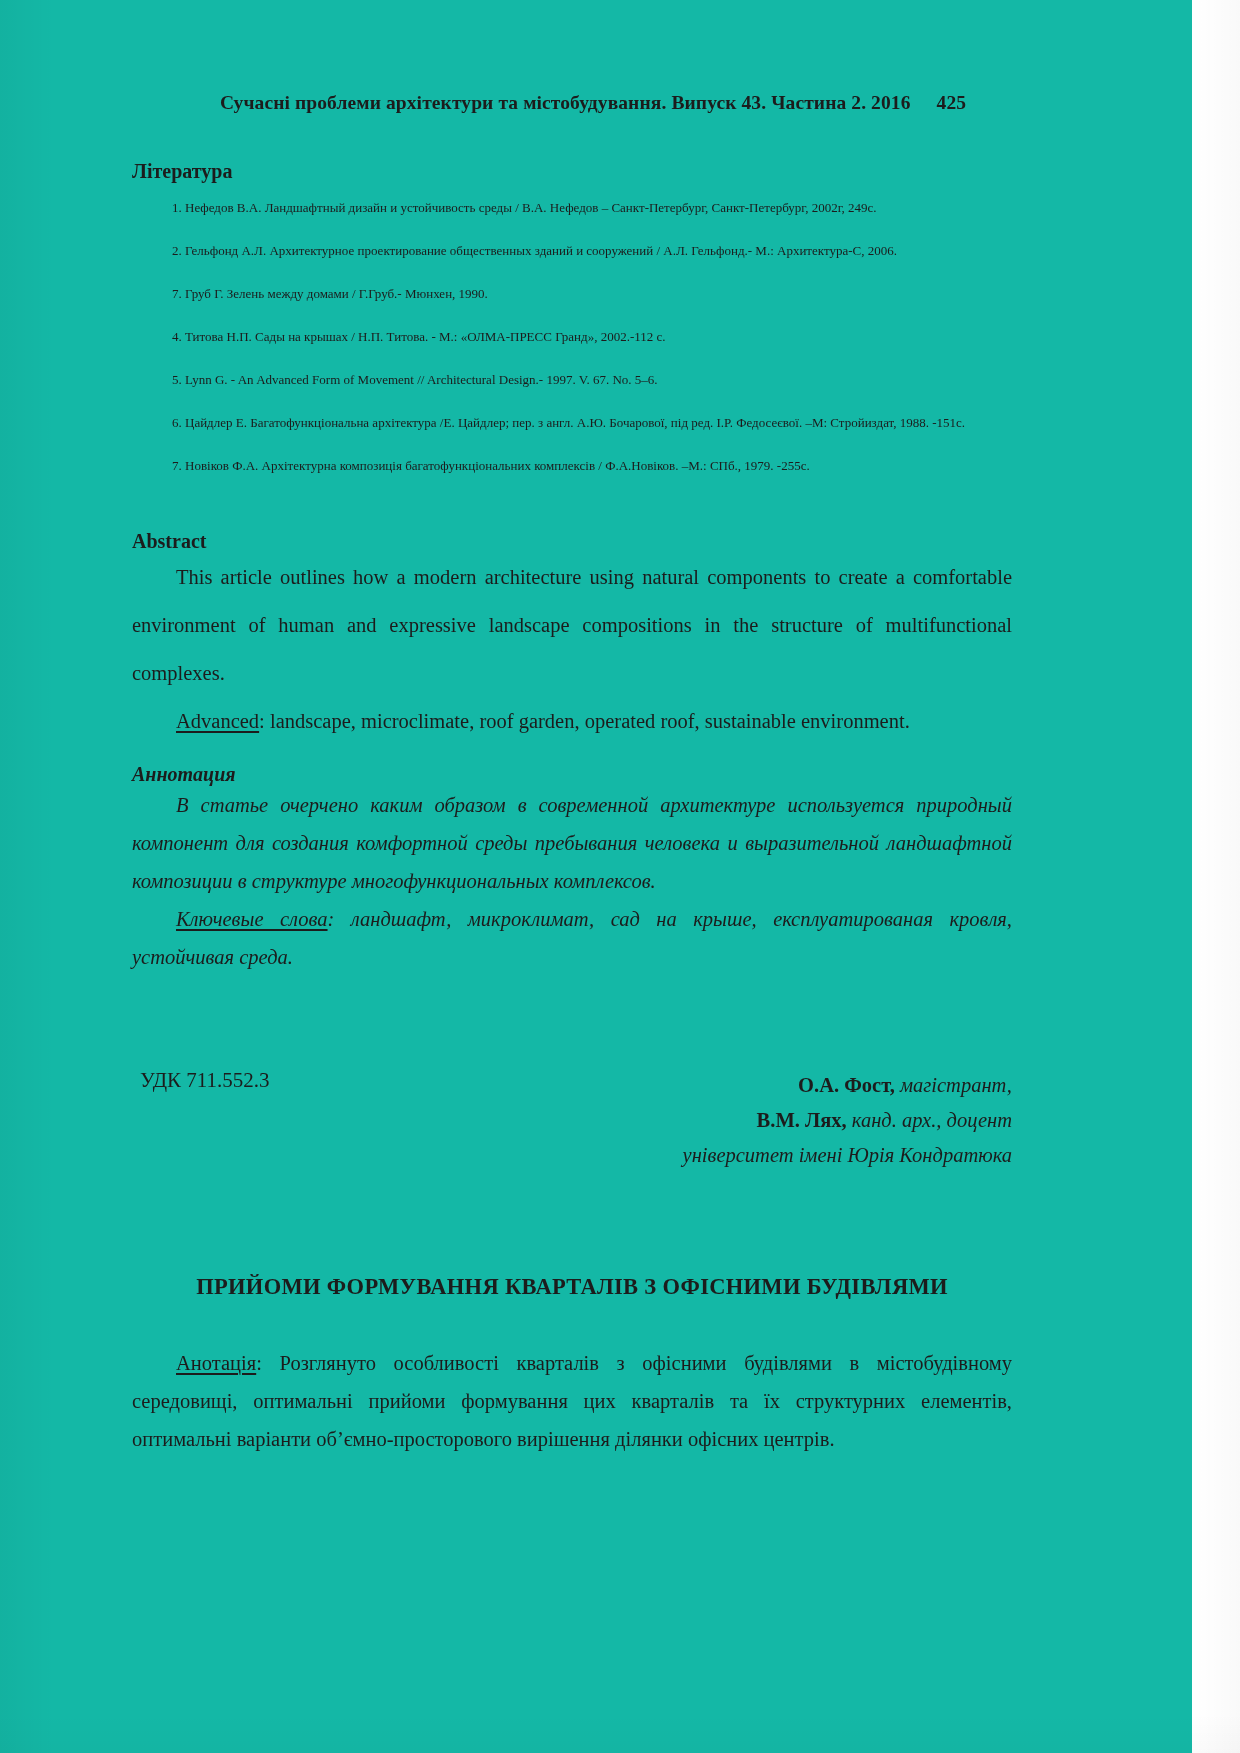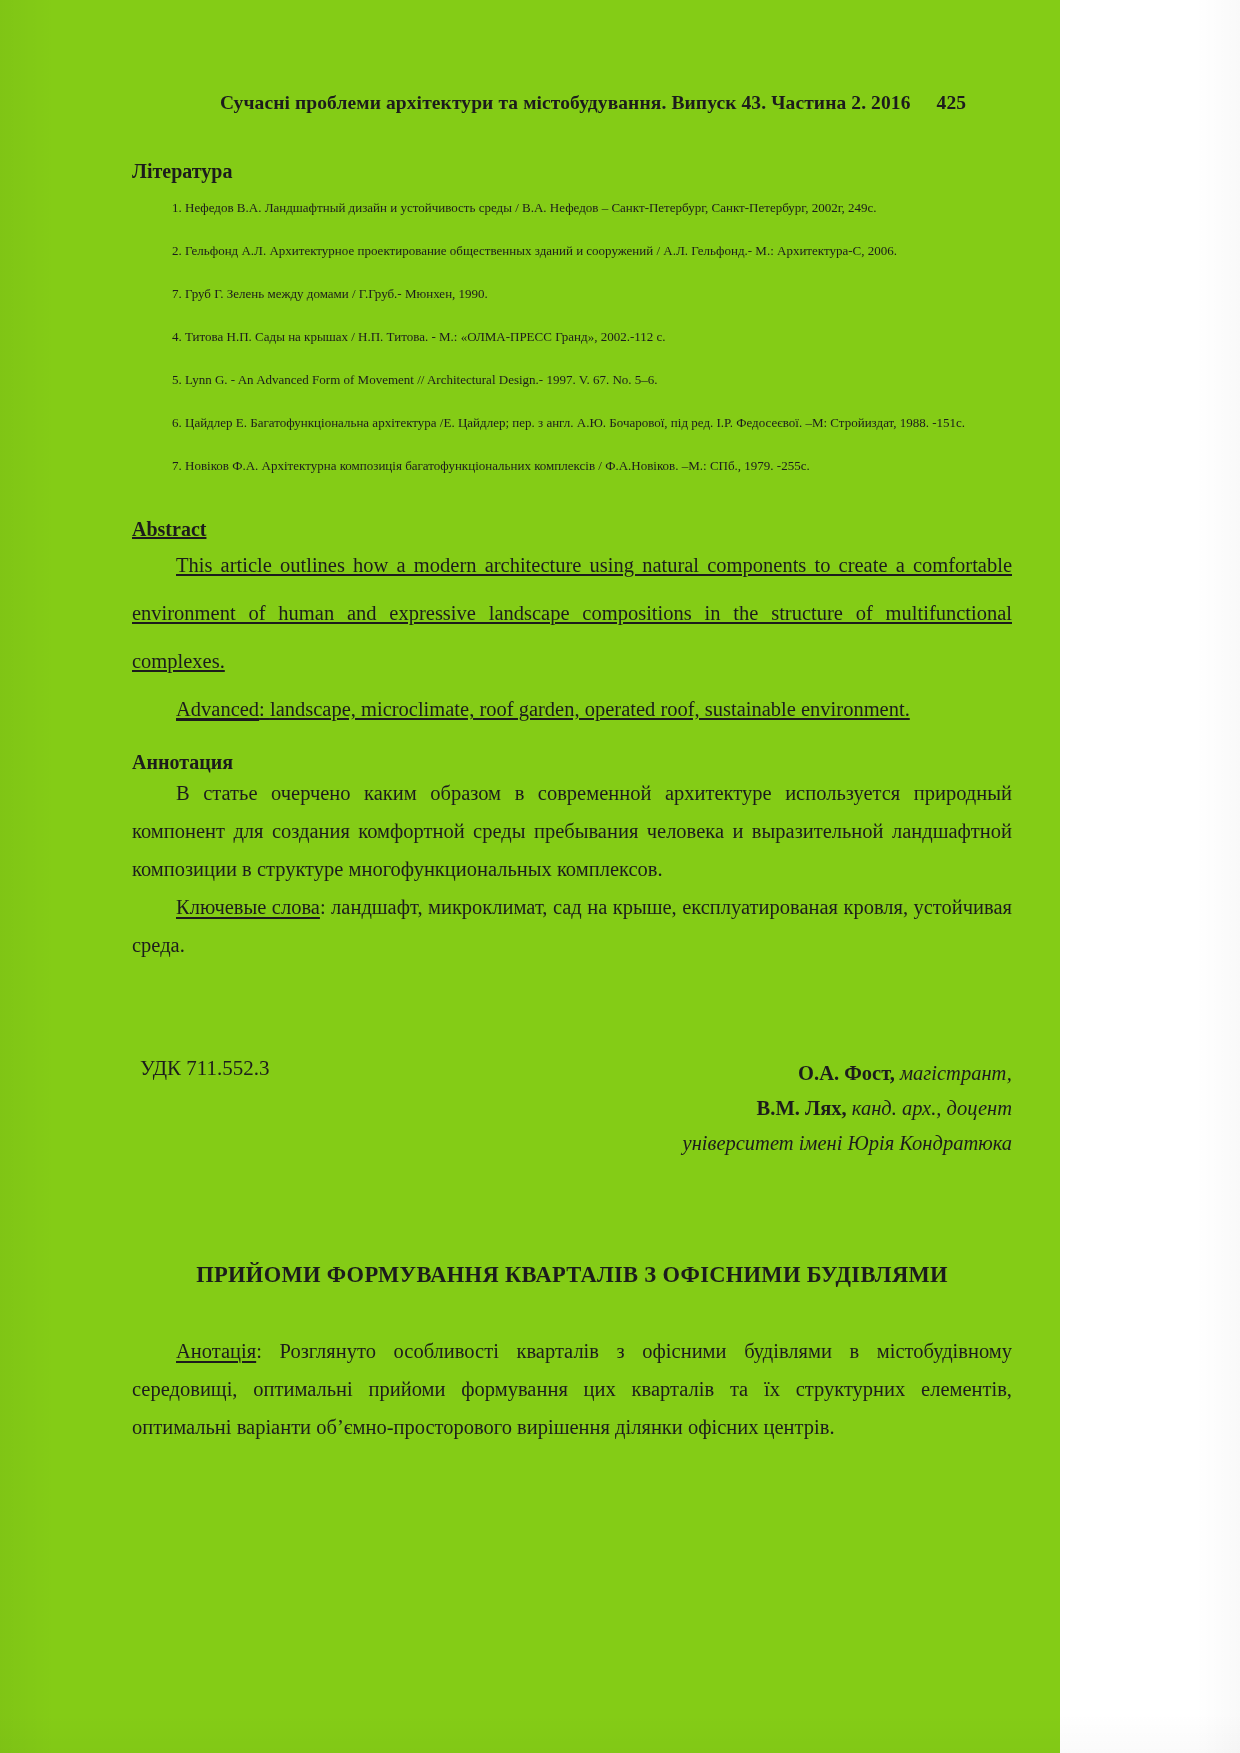--- a/index.html
+++ b/index.html
@@ -10,23 +10,23 @@
   body {
     width: 1240px;
     height: 1753px;
     font-family: "Liberation Serif", "DejaVu Serif", serif;
     color: #1c1c1c;
     position: relative;
     overflow: hidden;
   }
   .page {
     position: relative;
-    width: 1060px;
+    width: 1192px;
     height: 1753px;
-    background: #84cc16;
+    background: #14b8a6;
   }
   
   .scan-noise {
     position: absolute;
     top: 0; left: 0;
     width: 1240px; height: 1753px;
     pointer-events: none;
     background:
       linear-gradient(90deg, rgba(0,0,0,0.035) 0px, rgba(0,0,0,0.0) 55px),
       linear-gradient(270deg, rgba(0,0,0,0.025) 0px, rgba(0,0,0,0.0) 45px),
@@ -59,40 +59,40 @@
   }
   .sec-lit { margin-top: 46px; }
   .ref-item {
     font-size: 13px;
     line-height: 37px;
     text-align: justify;
     margin: 6px;
     text-indent: 34px;
   }
   .ref-item.nojust { text-align: left; }
-  .sec-abstract { margin-top: 34px; text-decoration: underline; }
+  .sec-abstract { margin-top: 46px; }
   .para {
     font-size: 20.5px;
     line-height: 38px;
     text-align: justify;
     margin: 0;
     text-indent: 44px;
   }
   .para-en {
     font-size: 20.5px;
     line-height: 48px;
     text-align: justify;
     margin: 0;
     text-indent: 44px;
   }
   .kw-label {
     text-decoration: underline;
     text-underline-offset: 3px;
   }
-  .sec-annot { margin-top: 18px; }
+  .sec-annot { margin-top: 18px; font-style: italic; }
   .kw-ru-label {
     text-decoration: underline;
     text-underline-offset: 3px;
   }
   .udk-block {
     margin-top: 92px;
     position: relative;
     min-height: 150px;
   }
   .udk {

